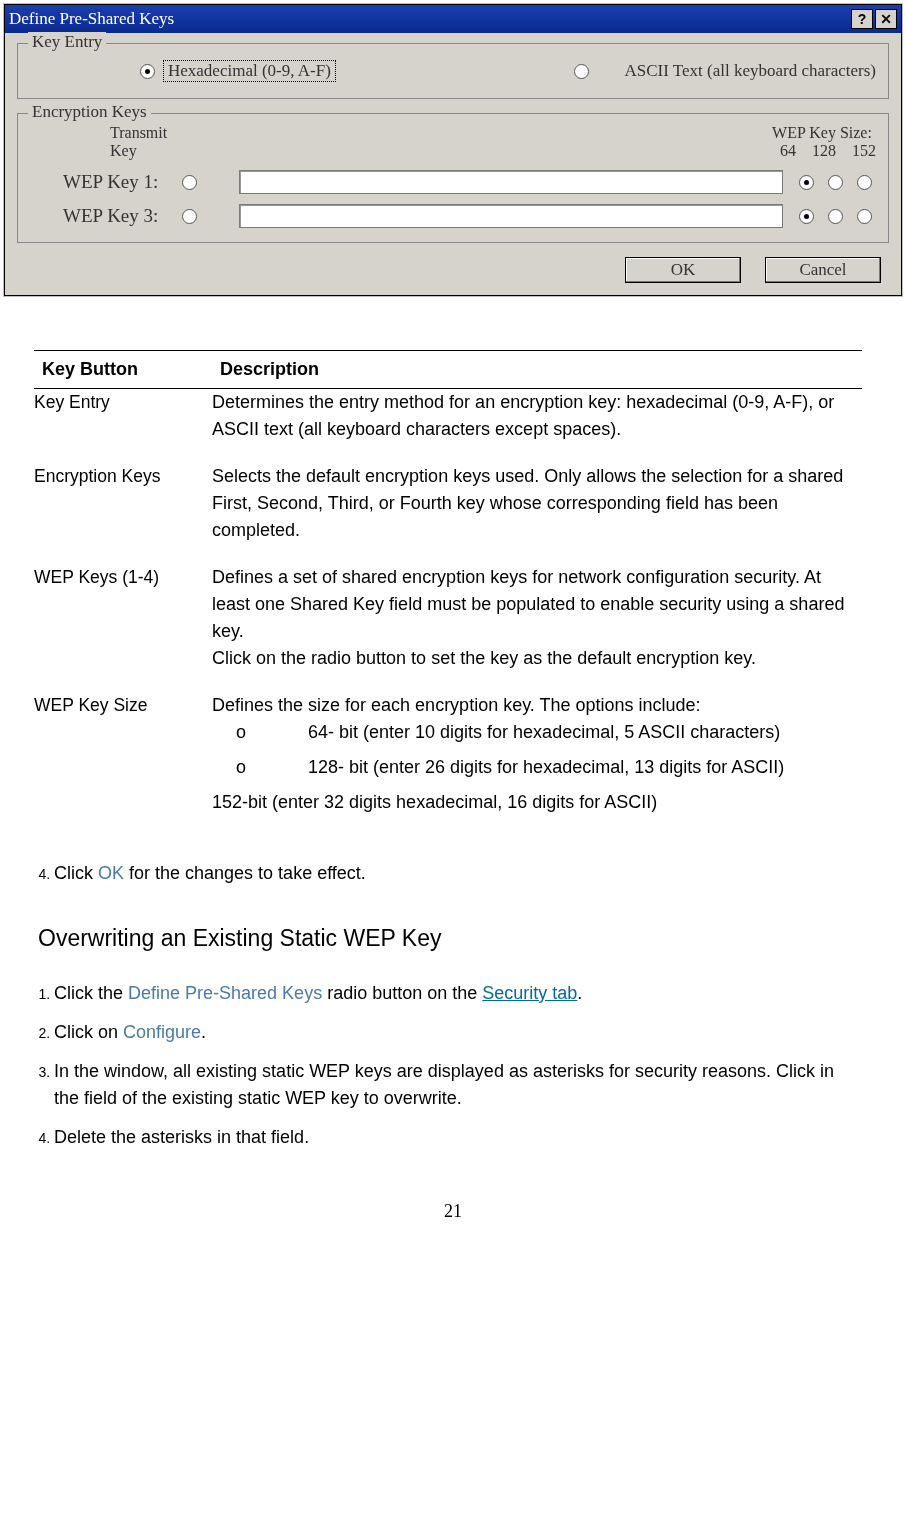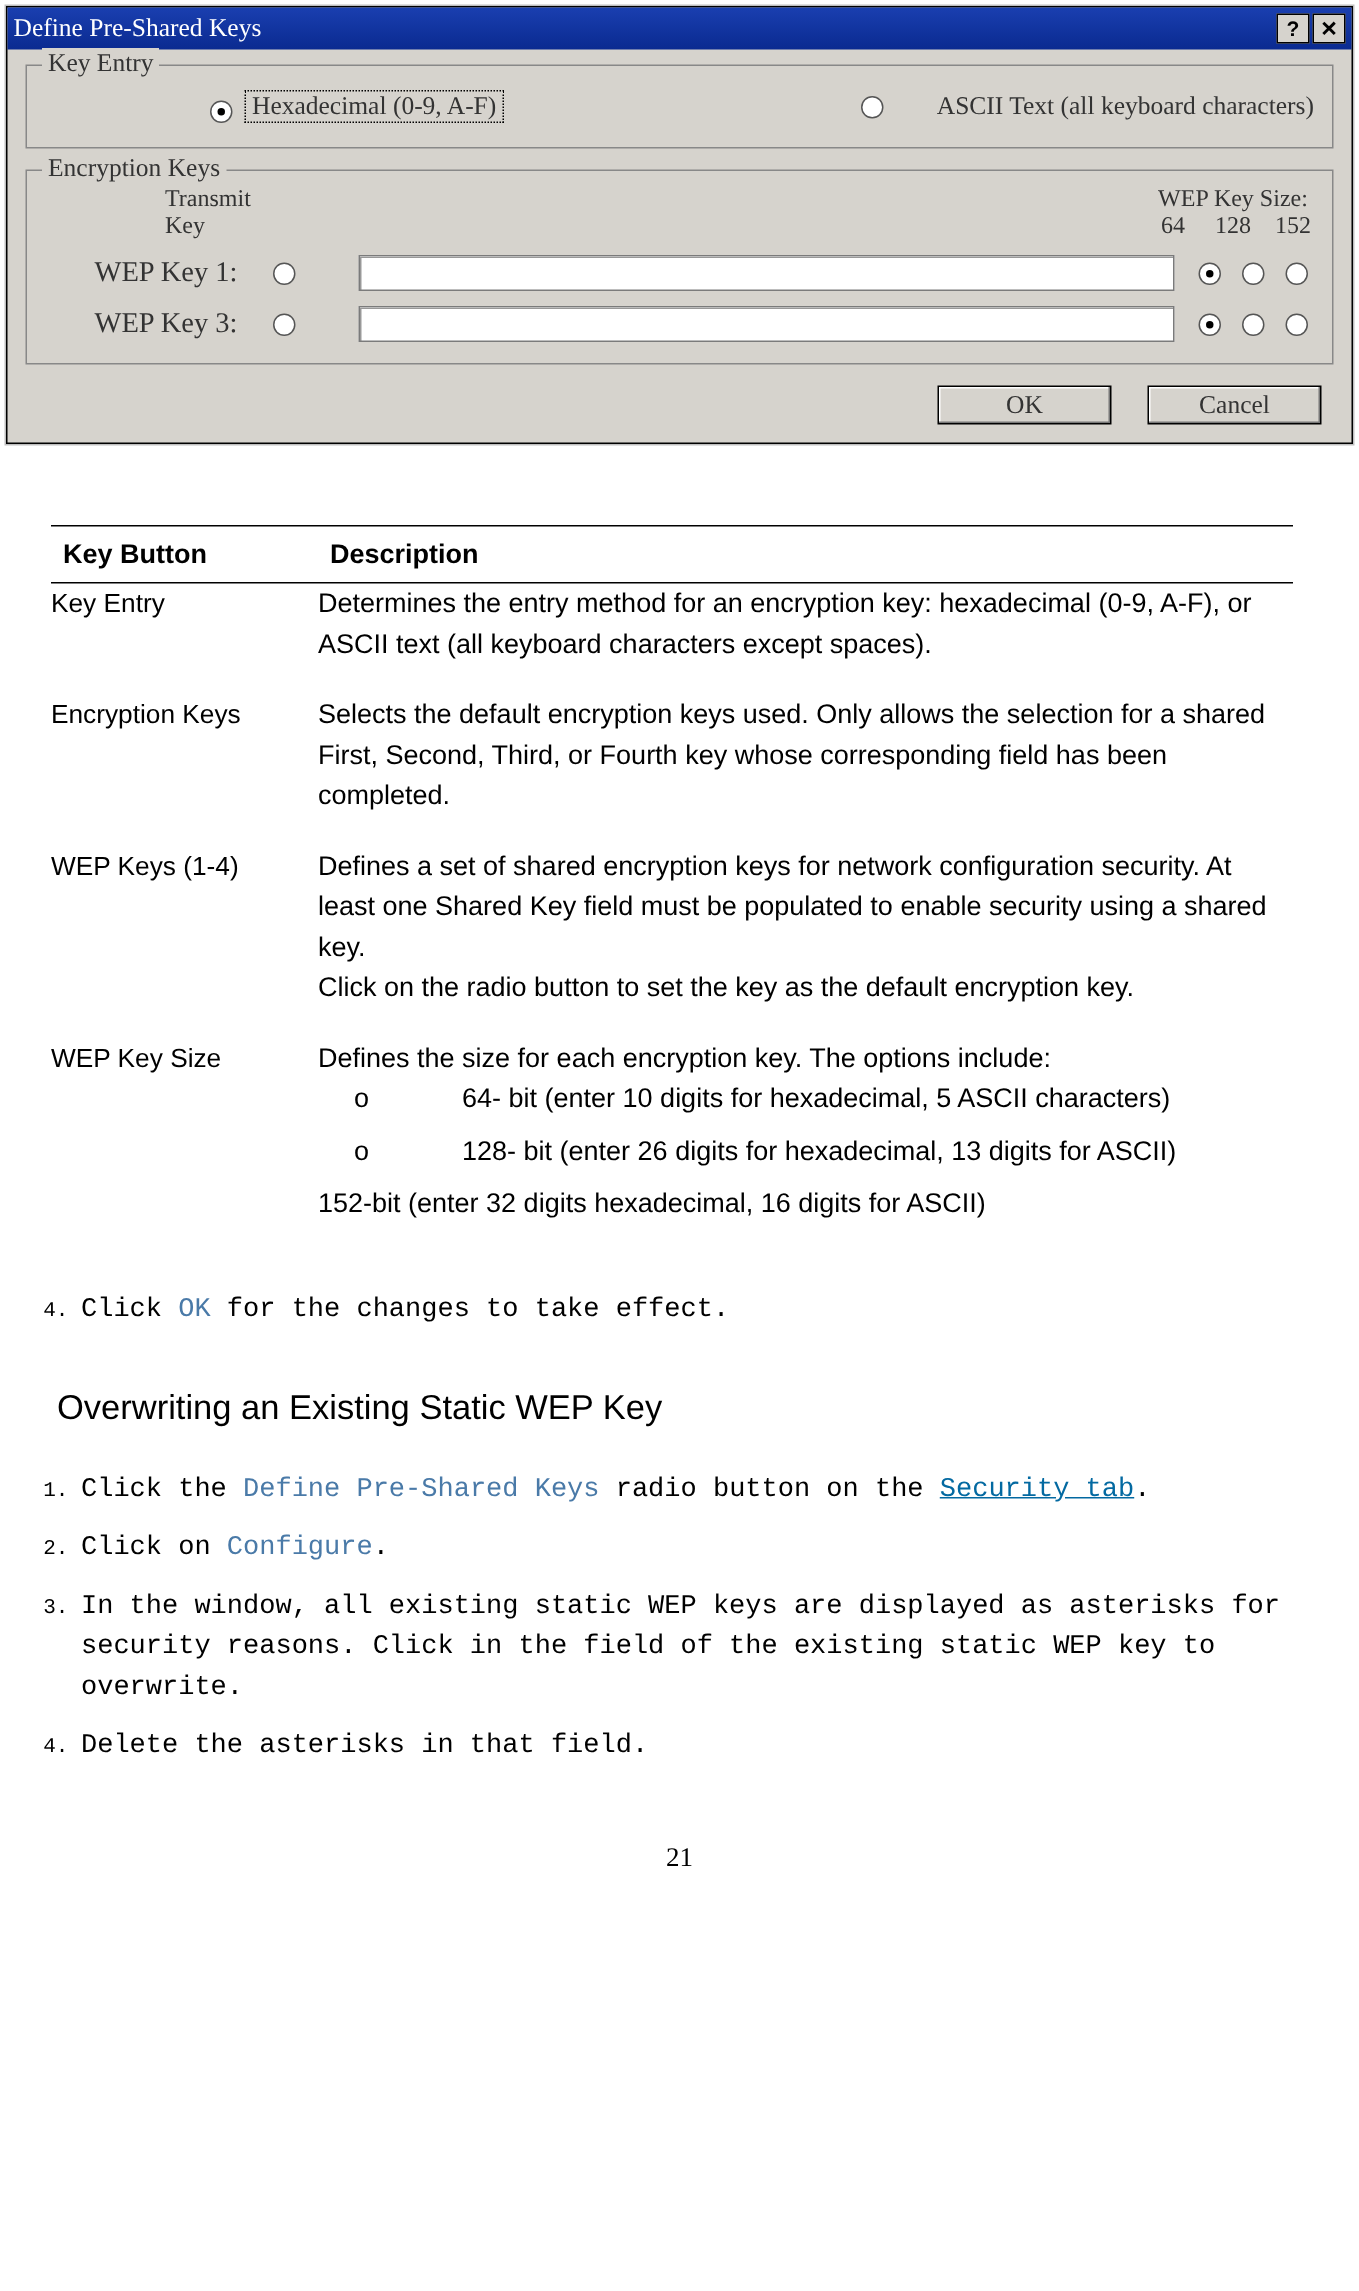--- a/index.html
+++ b/index.html
@@ -73,41 +73,41 @@
     flex-shrink:0;
   }
   .radio.checked::after {
     content: ""; width: 5px; height: 5px;
     background: #000; border-radius: 50%;
   }
   .hex-label {
     border: 1px dotted #000;
     padding: 0 4px;
   }
-  .ke-left { margin-left: 110px; display:flex; align-items:flex-end; flex:1;}
+  .ke-left { margin-left: 110px; display:flex; align-items:center; flex:1;}
   .ke-right { margin-left: 76px; display:flex; align-items:center;gap:27px;}
   .enc-header {
     display: flex;
     font-size: 16px;
   }
   .transmit-col {
     width: 86px;
     margin-left: 80px;
     line-height: 1.1;
   }
   .size-col {
     margin-left: auto;
     text-align: center;
   }
   .size-nums {
     display: flex; gap: 12px;
     font-size: 16px;
     justify-content:flex-end;
   }
-  .size-nums span { width: 28px; text-align:center; }
+  .size-nums span { width: 28px; text-align:right; }
   .key-row {
     display: flex;
     align-items: center;
     margin-top: 10px;
   }
   .key-label { width: 100px; font-size: 19px; margin-left: 33px; }
   .key-tx { width: 60px; display:flex; justify-content:center; }
   .key-input {
     flex: 1;
     height: 22px;
@@ -151,21 +151,21 @@
   }
   .doc table.desc th.h1, .doc table.desc th.h2 {
     border-top: 1.5px solid #000;
     border-bottom: 1px solid #000;
     padding: 5px 8px;
     font-weight: bold;
   }
   .doc table.desc td.lbl { width: 170px; white-space: nowrap; font-size:17.5px;}
   .bullet { margin-left: 24px; padding-bottom:8px;}
   .bullet .o { display:inline-block; width: 72px; vertical-align:top;}
-  .steps { padding-left: 20px; font-size: 18px; font-family: Liberation Mono, monospace;}
+  .steps { padding-left: 20px; font-size: 18px;}
   .steps li { padding: 6px 0; }
   .steps li::marker { font-size: 14px; }
   .link-blue { color: #4a7aa8; }
   .link-blue-u { color: #0369a1; text-decoration: underline; }
   h3.section {
     font-size: 23px;
     font-weight: normal;
     margin: 28px 0 14px 0;
     padding-left:4px;
   }

